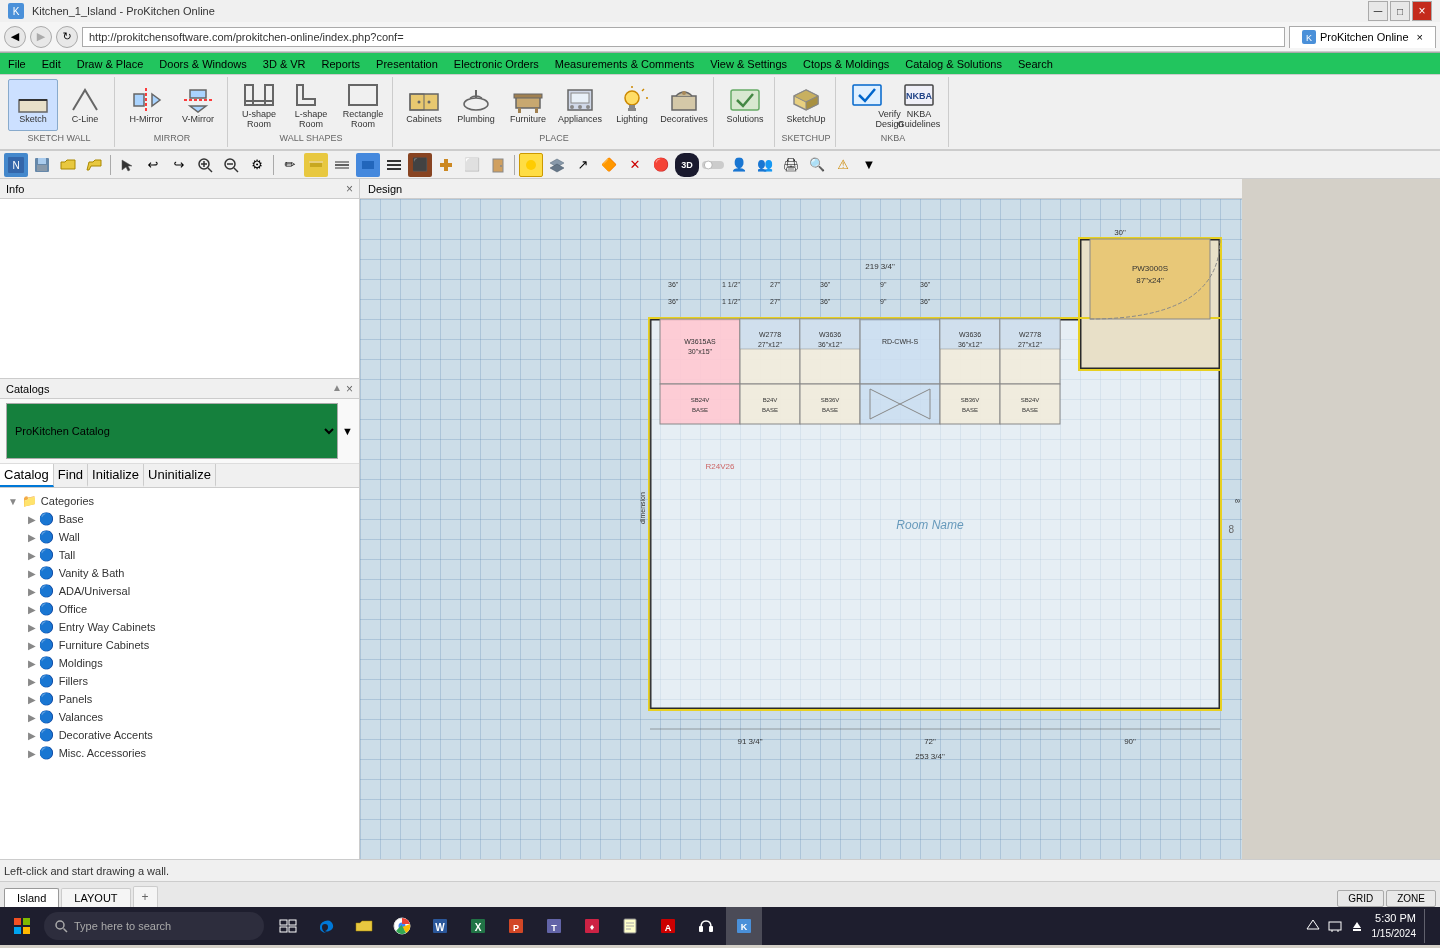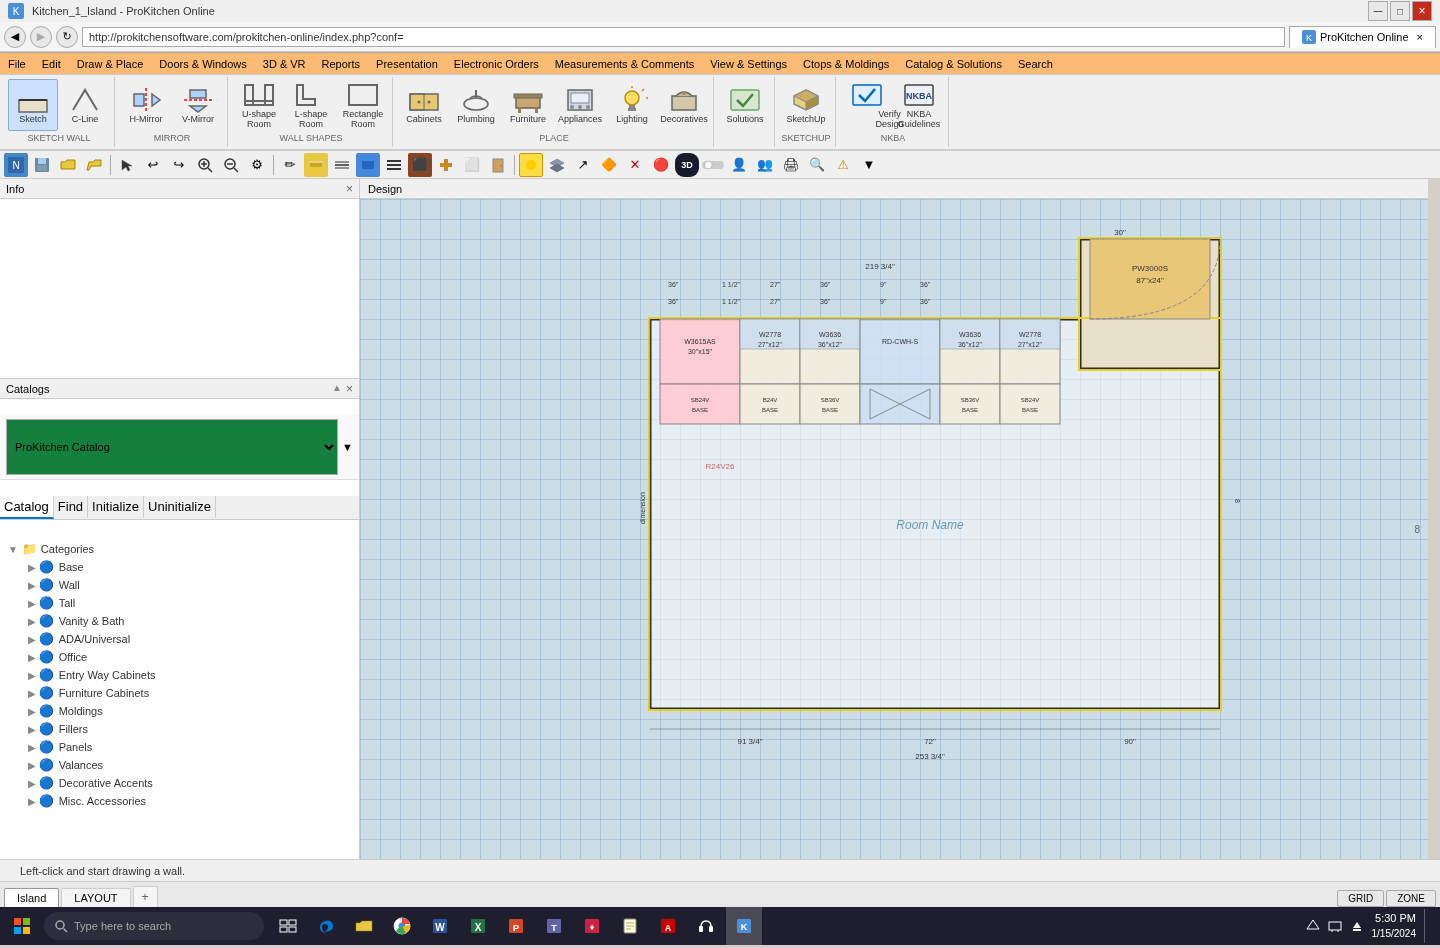--- a/index.html
+++ b/index.html
@@ -7,21 +7,21 @@
 
     
     .browser-chrome { background: #e8e8e8; border-bottom: 1px solid #aaa; }
     .browser-title-bar { background: #f0f0f0; height: 22px; display: flex; align-items: center; padding: 0 8px; font-size: 11px; color: #333; }
     .browser-title-bar .title-text { margin-left: 8px; }
     .browser-nav { background: #f5f5f5; height: 30px; display: flex; align-items: center; padding: 0 4px; gap: 4px; border-bottom: 1px solid #ccc; }
     .browser-nav .url-bar { flex: 1; height: 20px; background: white; border: 1px solid #aaa; padding: 0 6px; font-size: 11px; display: flex; align-items: center; }
     .browser-nav .tab { background: white; border: 1px solid #aaa; border-bottom: none; height: 22px; padding: 0 12px; font-size: 11px; display: flex; align-items: center; cursor: pointer; }
 
     
-    .menu-bar { background: #fdba74; height: 22px; display: flex; align-items: center; border-bottom: 1px solid #ccc; }
+    .menu-bar { background: #22c55e; height: 22px; display: flex; align-items: center; border-bottom: 1px solid #ccc; }
     .menu-item { padding: 2px 8px; cursor: pointer; font-size: 11px; color: #000; height: 100%; display: flex; align-items: center; }
 
     
     .toolbar-container { background: #f0f0f0; border-bottom: 2px solid #ccc; }
     .toolbar { display: flex; align-items: stretch; padding: 2px 4px; gap: 2px; }
     .toolbar-section { display: flex; flex-direction: column; align-items: center; border-right: 1px solid #ccc; padding: 2px 4px; min-width: fit-content; }
     .toolbar-section-label { font-size: 9px; color: #666; margin-top: 2px; text-transform: uppercase; text-align: center; }
     .toolbar-items { display: flex; gap: 2px; }
     .tool-btn { display: flex; flex-direction: column; align-items: center; justify-content: center; width: 50px; height: 52px; cursor: pointer; border: 1px solid transparent; border-radius: 2px; padding: 2px; font-size: 9px; color: #333; text-align: center; }
     .tool-btn.active { background: #cce0ff; border-color: #88aacc; }
@@ -50,21 +50,21 @@
     .grid-bg { 
       position: absolute; inset: 0;
       background-image: 
         linear-gradient(rgba(100,140,180,0.3) 1px, transparent 1px),
         linear-gradient(90deg, rgba(100,140,180,0.3) 1px, transparent 1px);
       background-size: 20px 20px;
       background-color: #ccdde8;
     }
 
     
-    .status-bar { height: 22px; background: #f0f0f0; border-top: 1px solid #ccc; display: flex; align-items: center; padding: 0 20px; font-size: 11px; color: #333; }
+    .status-bar { height: 22px; background: #f0f0f0; border-top: 1px solid #ccc; display: flex; align-items: center; padding: 0 4px; font-size: 11px; color: #333; }
     .bottom-tab { padding: 3px 12px; font-size: 11px; cursor: pointer; border: 1px solid #ccc; border-bottom: none; background: #f5f5f5; border-radius: 2px 2px 0 0; margin-right: 2px; }
     .bottom-tab.active { background: white; border-color: #999; }
     .bottom-tab-add { padding: 3px 8px; font-size: 12px; cursor: pointer; color: #666; border: 1px solid #ccc; border-bottom: none; background: #f5f5f5; border-radius: 2px 2px 0 0; }
 
     
     .bottom-right-btns { margin-left: auto; display: flex; gap: 2px; }
     .corner-btn { padding: 2px 10px; font-size: 10px; border: 1px solid #aaa; background: #e8e8e8; cursor: pointer; border-radius: 2px; }
 
     
     .taskbar { height: 38px; background: #1e1e2e; display: flex; align-items: center; padding: 0 4px; }
@@ -459,33 +459,33 @@
       </svg>
   </div>
   <div class="icon-bar-btn">👤</div>
   <div class="icon-bar-btn">👥</div>
   <div class="icon-bar-btn">🖨</div>
   <div class="icon-bar-btn">🔍</div>
   <div class="icon-bar-btn" style="color:#cc8800;">⚠</div>
   <div class="icon-bar-btn">▼</div>
 </div>
 
-<div style="display:flex;height:calc(948px - 22px - 30px - 80px - 28px - 22px - 22px - 26px - 38px);width:1428px;">
+<div style="display:flex;height:calc(948px - 22px - 30px - 80px - 28px - 22px - 22px - 26px - 38px);width:1242px;">
 
   <div class="left-panel-container">
 
     <div style="height:200px;background:white;border-right:1px solid #ccc;border-bottom:1px solid #ccc;">
       <div class="panel-header">
         <span>Info</span>
         <span class="panel-close">×</span>
       </div>
       <div style="flex:1;padding:4px;"></div>
     </div>
 
-    <div style="flex:1;background:white;border-right:1px solid #ccc;display:flex;flex-direction:column;overflow:hidden;gap:16px;">
+    <div style="flex:1;background:white;border-right:1px solid #ccc;display:flex;flex-direction:column;overflow:hidden;">
       <div class="catalog-header">
         <span>Catalogs</span>
         <div style="display:flex;gap:4px;">
           <span style="cursor:pointer;color:#888;font-size:10px;">▲</span>
           <span class="panel-close">×</span>
         </div>
       </div>
       <div class="catalog-selector">
         <select class="catalog-dropdown">
           <option>ProKitchen Catalog</option>

